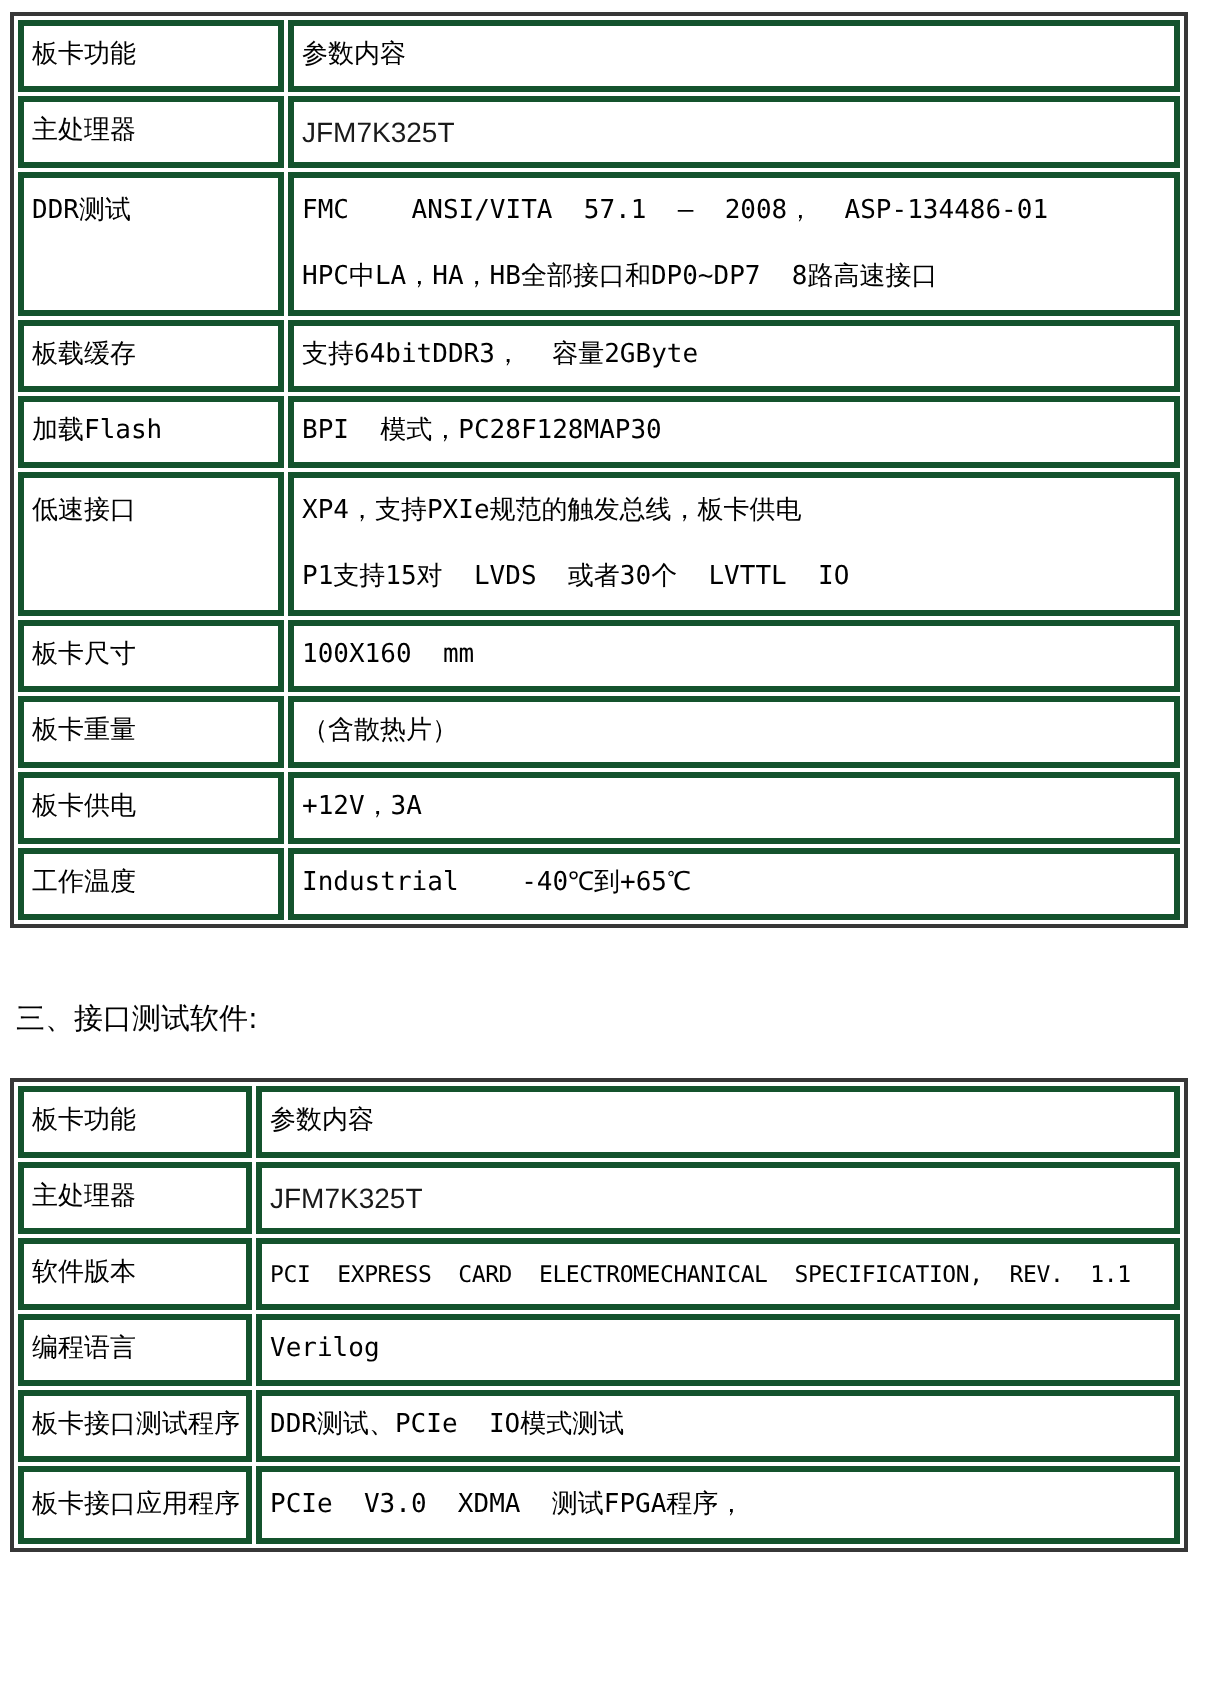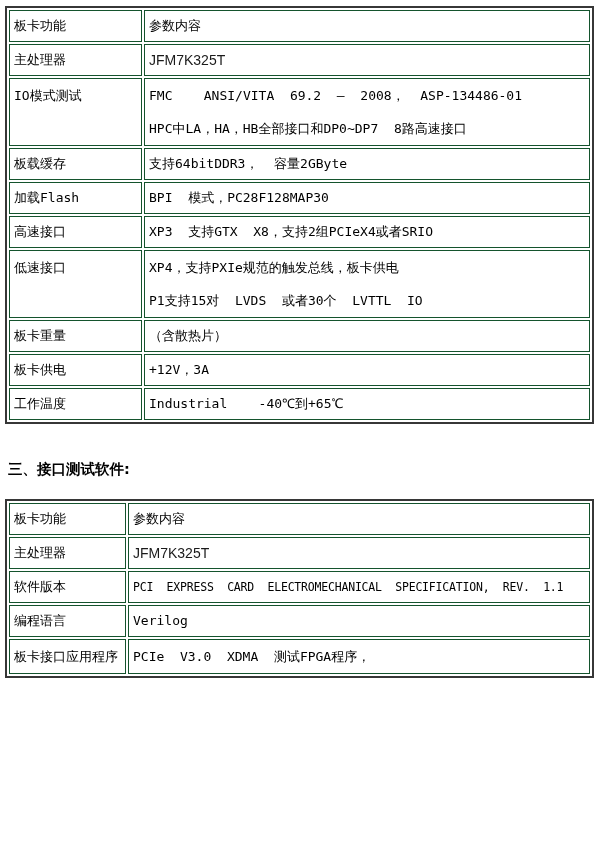--- a/index.html
+++ b/index.html
@@ -15,21 +15,21 @@
   }
   table.spec {
     width:589px;
     border:2px solid #373737;
     border-spacing:2px;
     border-collapse:separate;
     background:#ffffff;
     table-layout:fixed;
   }
   table.spec td {
-    border:1px solid #14532d;
+    border:3px solid #14532d;
     padding:0 2px 0 4px;
     vertical-align:top;
     overflow:hidden;
     background:#ffffff;
   }
   col.c1a { width:133px; }
   col.c1b { width:117px; }
   .line {
     height:30px;
     display:flex;
@@ -47,21 +47,21 @@
   }
   .line.tight {
     font-size:11.5px;
     letter-spacing:-0.2px;
     text-align:right;
   }
   .label-cell .line { white-space:pre; }
   .section-heading {
     margin:36px 0 20px 3px;
     font-family:"DejaVu Sans","Liberation Sans",sans-serif;
-    font-weight:bold;
+    font-weight:normal;
     font-size:14.5px;
     color:#000000;
     white-space:pre;
   }
 </style>
 </head>
 <body>
 
 <div class="page">
 
@@ -82,58 +82,58 @@
         <tr>
           <td class="label-cell">
             <div class="line">主处理器</div>
           </td>
           <td class="value-cell">
             <div class="line sans">JFM7K325T</div>
           </td>
         </tr>
         <tr class="tall">
           <td class="label-cell">
-            <div class="line">IO模式测试</div>
-          </td>
-          <td class="value-cell">
-            <div class="line">FMC    ANSI/VITA  69.2  –  2008，  ASP-134486-01</div>
+            <div class="line">DDR测试</div>
+          </td>
+          <td class="value-cell">
+            <div class="line">FMC    ANSI/VITA  57.1  –  2008，  ASP-134486-01</div>
             <div class="line">HPC中LA，HA，HB全部接口和DP0~DP7  8路高速接口</div>
           </td>
         </tr>
         <tr>
           <td class="label-cell">
             <div class="line">板载缓存</div>
           </td>
           <td class="value-cell">
             <div class="line">支持64bitDDR3，  容量2GByte</div>
           </td>
         </tr>
         <tr>
           <td class="label-cell">
             <div class="line">加载Flash</div>
           </td>
           <td class="value-cell">
             <div class="line">BPI  模式，PC28F128MAP30</div>
-          </td>
-        </tr>
-        <tr>
-          <td class="label-cell">
-            <div class="line">高速接口</div>
-          </td>
-          <td class="value-cell">
-            <div class="line">XP3  支持GTX  X8，支持2组PCIeX4或者SRIO</div>
           </td>
         </tr>
         <tr class="tall">
           <td class="label-cell">
             <div class="line">低速接口</div>
           </td>
           <td class="value-cell">
             <div class="line">XP4，支持PXIe规范的触发总线，板卡供电</div>
             <div class="line">P1支持15对  LVDS  或者30个  LVTTL  IO</div>
+          </td>
+        </tr>
+        <tr>
+          <td class="label-cell">
+            <div class="line">板卡尺寸</div>
+          </td>
+          <td class="value-cell">
+            <div class="line">100X160  mm</div>
           </td>
         </tr>
         <tr>
           <td class="label-cell">
             <div class="line">板卡重量</div>
           </td>
           <td class="value-cell">
             <div class="line">（含散热片）</div>
           </td>
         </tr>
@@ -189,20 +189,28 @@
           </td>
         </tr>
         <tr>
           <td class="label-cell">
             <div class="line">编程语言</div>
           </td>
           <td class="value-cell">
             <div class="line">Verilog</div>
           </td>
         </tr>
+        <tr>
+          <td class="label-cell">
+            <div class="line">板卡接口测试程序</div>
+          </td>
+          <td class="value-cell">
+            <div class="line">DDR测试、PCIe  IO模式测试</div>
+          </td>
+        </tr>
         <tr class="tall">
           <td class="label-cell">
             <div class="line">板卡接口应用程序</div>
           </td>
           <td class="value-cell">
             <div class="line">PCIe  V3.0  XDMA  测试FPGA程序，</div>
           </td>
         </tr>
       </tbody>
   </table>

